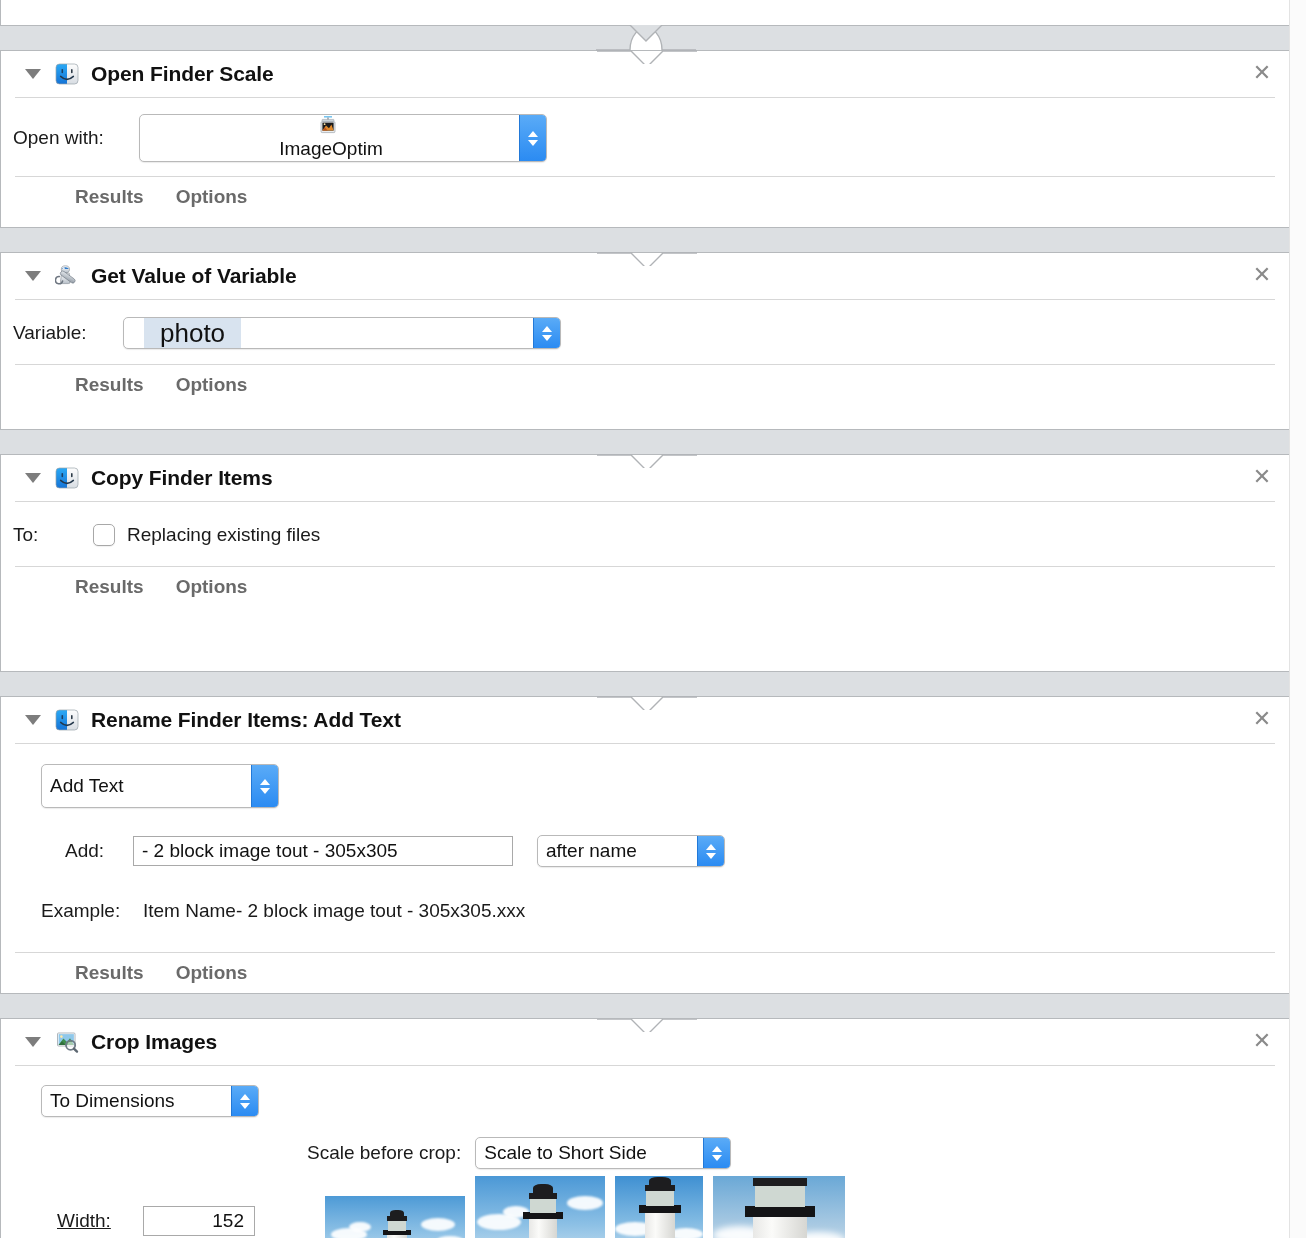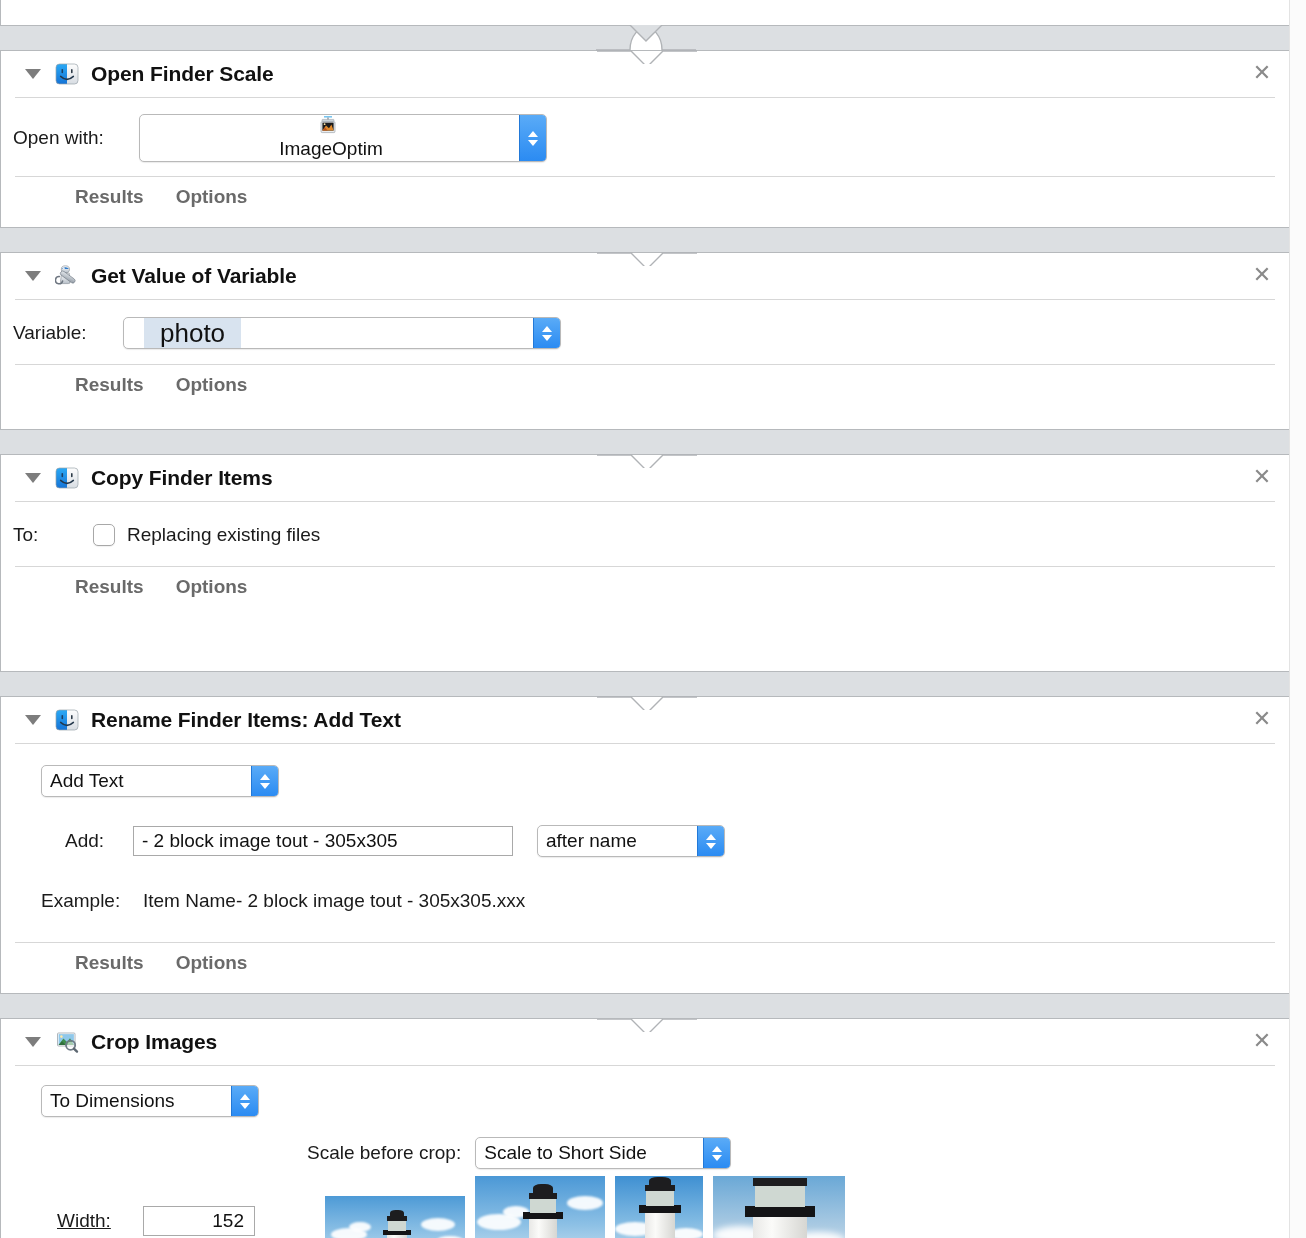--- a/index.html
+++ b/index.html
@@ -462,21 +462,21 @@
           <rect x="1" y="2" width="22" height="20" rx="3.5" fill="none" stroke="#9aa3ab" stroke-width=".7"></rect>
         </svg>
       </div>
       <div class="act-title">Rename Finder Items: Add Text</div>
       <div class="close-x">✕</div>
     </div>
     <div class="hdr-rule"></div>
 
     <div class="act-body" style="padding-top:20px;">
       <div class="row" style="padding-left:28px;">
-        <div class="popup" style="width:238px;height:32px;">
+        <div class="popup" style="width:238px;height:44px;">
           <span class="pv">Add Text</span>
           <span class="stepper">
               <i class="up"></i>
               <i class="down"></i>
             </span>
         </div>
       </div>
 
       <div class="row" style="margin-top:26px;padding-left:52px;">
         <div class="lbl" style="width:68px;">Add:</div>

